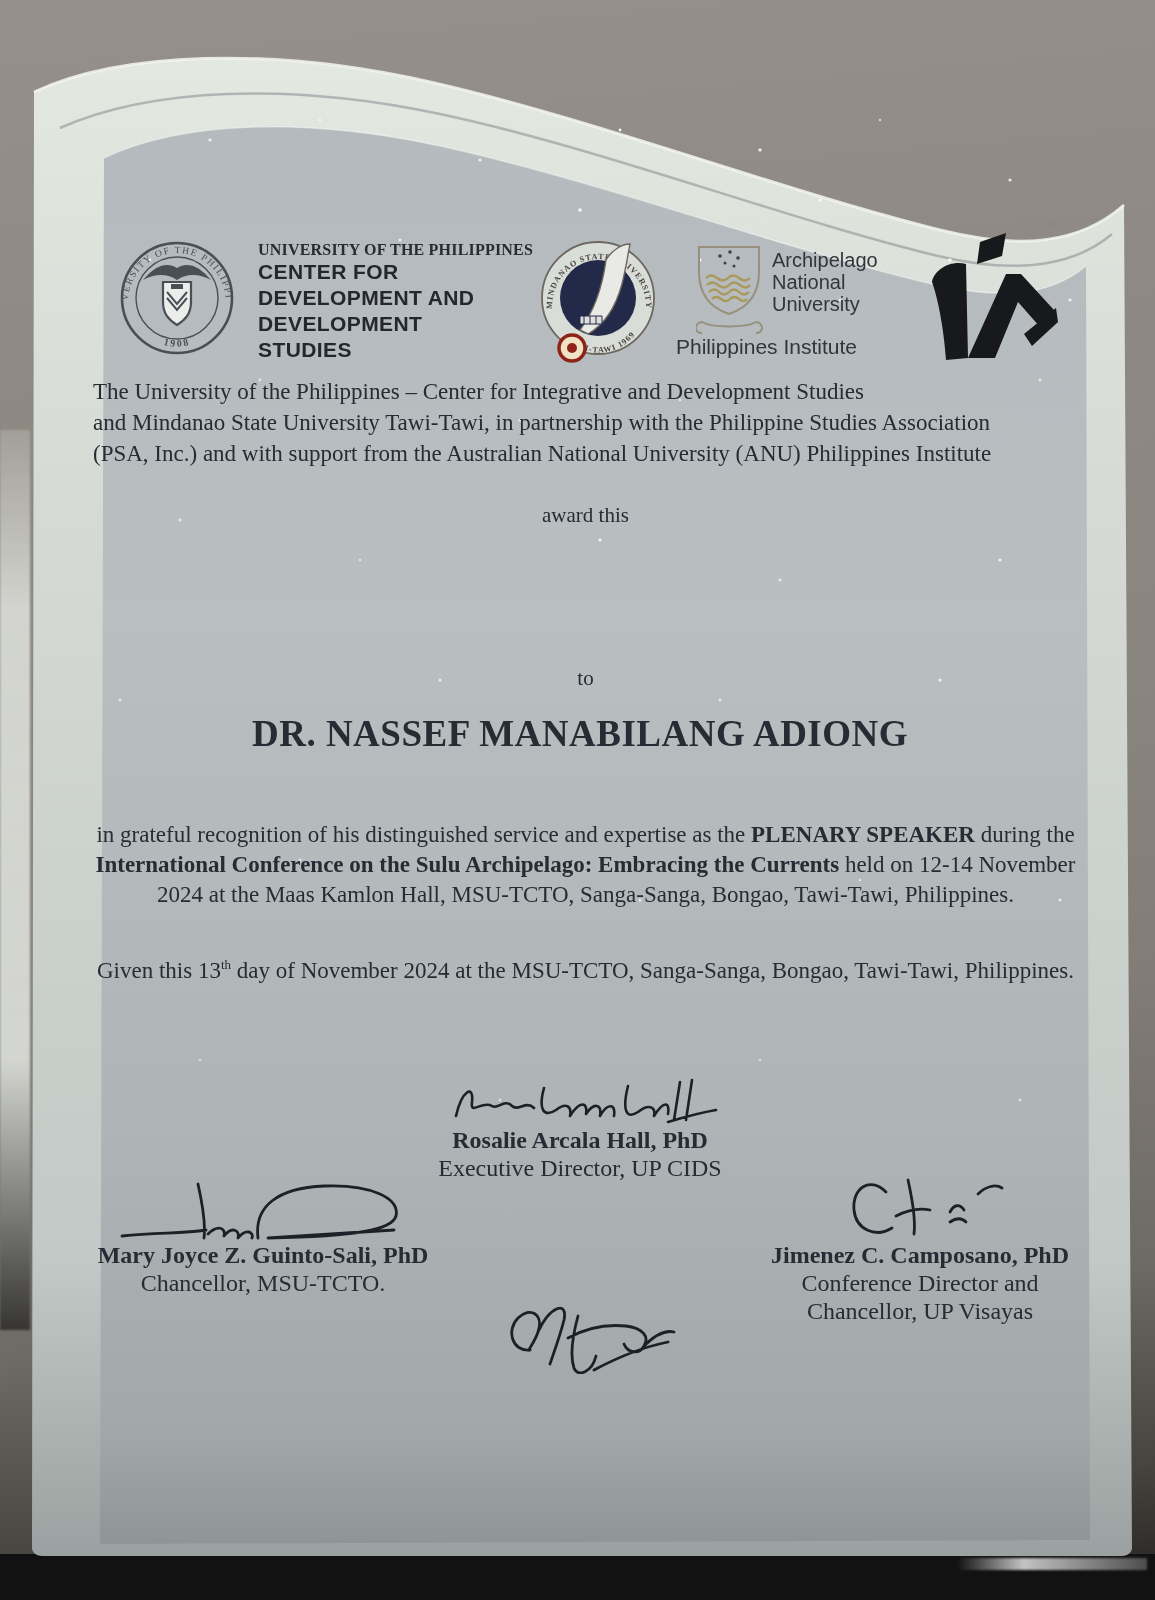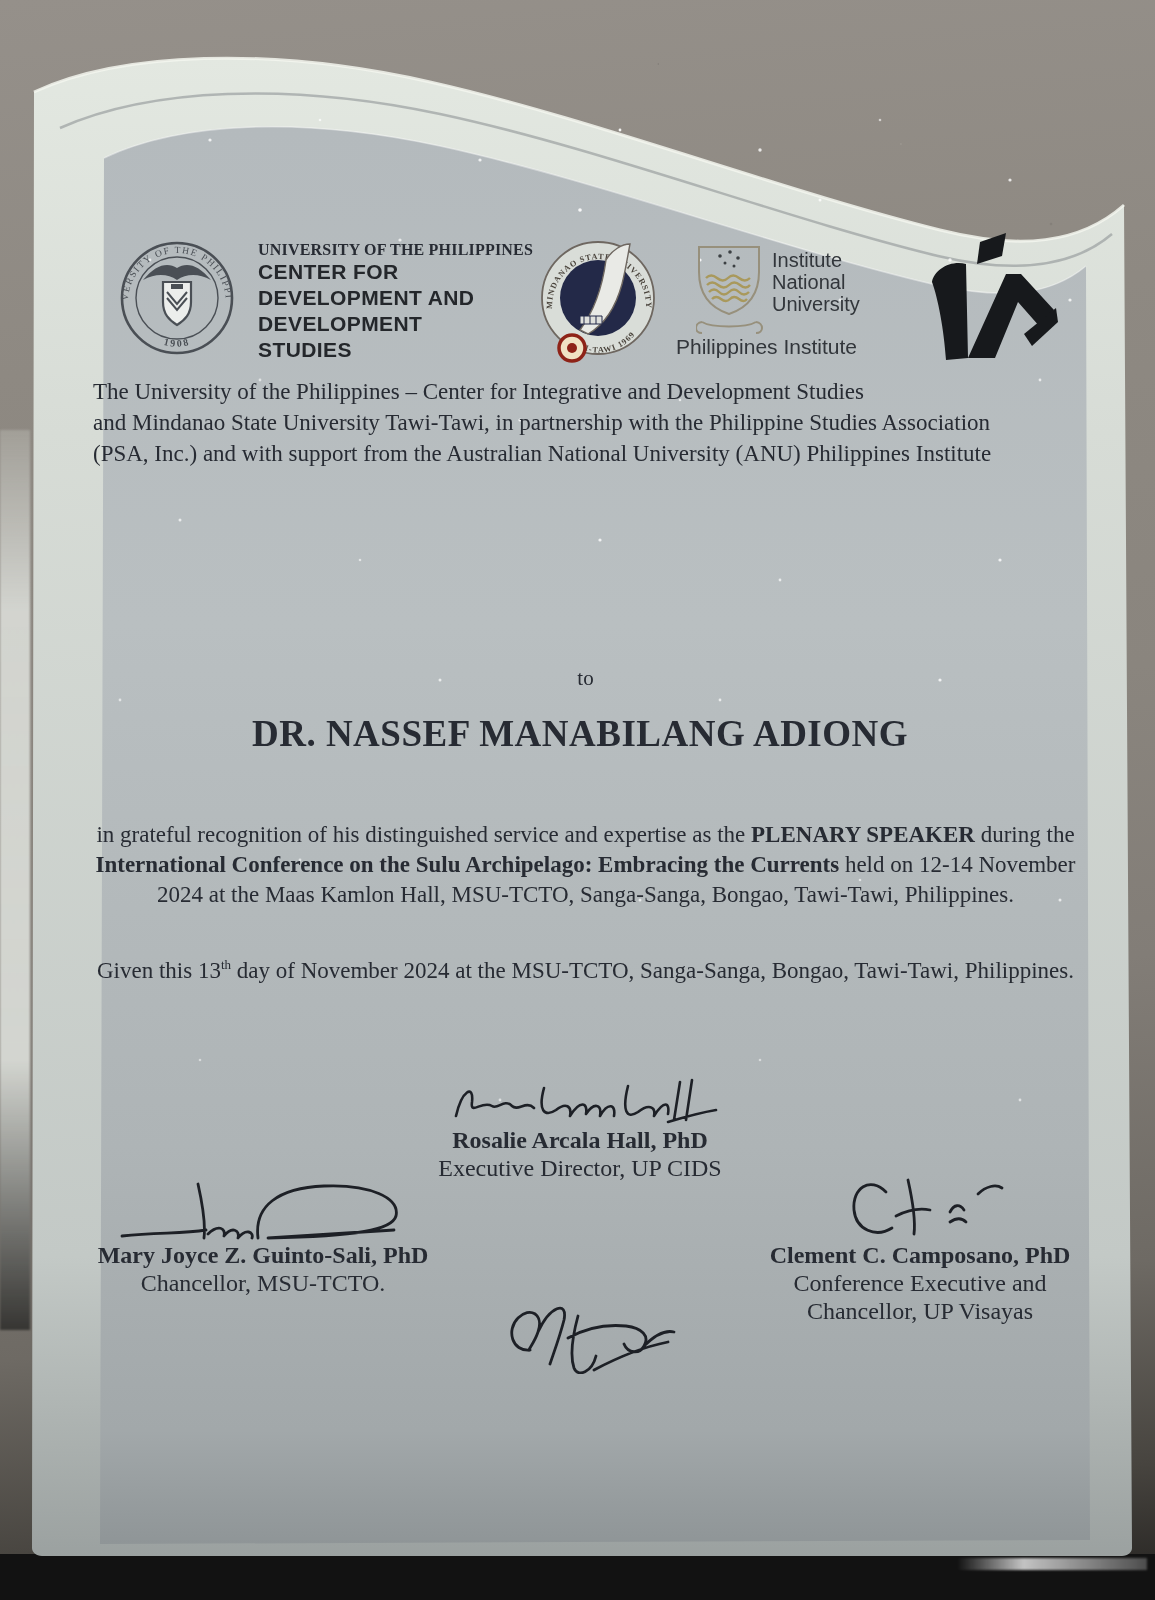--- a/index.html
+++ b/index.html
@@ -189,41 +189,42 @@
         <path d="M 13,48 q 5,-5 10,0 t 10,0 t 10,0 t 10,0"></path>
         <path d="M 16,55 q 4,-4 9,0 t 9,0 t 9,0 t 8,0"></path>
       </g>
       <g fill="none" stroke="#97907c" stroke-width="2">
         <path d="M 6,78 C 16,84 50,84 60,78"></path>
         <path d="M 6,78 C -2,79 -2,89 6,89 M 60,78 C 68,79 68,89 60,89"></path>
       </g>
     </svg>
 
     <div class="abs" style="left:772px;top:249px;">
-      <div class="sans anu-line">Institute</div>
+      <div class="sans anu-line">Archipelago</div>
       <div class="sans anu-line">National</div>
       <div class="sans anu-line">University</div>
     </div>
     <div class="abs sans anu-sub" style="left:676px;top:335px;">Philippines Institute</div>
 
     <svg class="abs" style="left:928px;top:230px;" width="130" height="140" viewBox="0 0 130 140">
       <g fill="#17191c">
         <path d="M 52,12 L 78,3 L 74,26 L 49,34 Z"></path>
         <path d="M 4,52 C 6,40 22,30 38,34 L 40,128 L 18,130 C 16,100 10,68 4,52 Z"></path>
         <path d="M 40,128 L 78,44 L 93,44 L 126,80 L 112,97 L 90,72 L 67,128 Z"></path>
         <path d="M 96,104 L 128,78 L 130,92 L 104,116 Z"></path>
       </g>
     </svg>
 
     <p class="abs intro" style="margin:0;">
       <span>The University of the Philippines – Center for Integrative and Development Studies</span><br>
       <span>and Mindanao State University Tawi-Tawi, in partnership with the Philippine Studies Association</span><br>
       <span>(PSA, Inc.) and with support from the Australian National University (ANU) Philippines Institute</span>
     </p>
 
+    <div class="abs ctr award-this">award this</div>
     <div class="abs ctr to-word">to</div>
     <div class="abs ctr recipient">DR. NASSEF MANABILANG ADIONG</div>
 
     <p class="abs ctr recognition" style="margin:0;"><span>in grateful recognition of his distinguished service and expertise as the </span><b>PLENARY SPEAKER</b><span> during the </span><b>International Conference on the Sulu Archipelago: Embracing the Currents</b><span> held on 12-14 November 2024 at the Maas Kamlon Hall, MSU-TCTO, Sanga-Sanga, Bongao, Tawi-Tawi, Philippines.</span></p>
 
     <p class="abs ctr given" style="margin:0;"><span>Given this 13</span><sup>th</sup><span> day of November 2024 at the MSU-TCTO, Sanga-Sanga, Bongao, Tawi-Tawi, Philippines.</span></p>
 
     <svg class="abs" style="left:450px;top:1072px;" width="270" height="62" viewBox="0 0 270 62">
       <path class="sig-stroke" stroke-width="2.6" d="M 6,44 C 12,18 24,12 22,30 C 20,44 32,28 42,34 C 48,38 54,26 62,34 C 68,40 76,28 84,36
         M 94,16 C 88,38 94,46 106,38 C 116,30 122,34 120,44 C 130,28 138,30 136,42 C 144,30 152,32 150,44 C 158,30 166,32 164,44
@@ -246,22 +247,22 @@
       <div class="sig-title">Chancellor, MSU-TCTO.</div>
     </div>
 
     <svg class="abs" style="left:846px;top:1172px;" width="160" height="72" viewBox="0 0 160 72">
       <path class="sig-stroke" stroke-width="2.8" d="M 40,20 C 24,4 6,16 8,38 C 10,58 30,66 46,56
         M 62,8 C 66,26 70,46 68,62 M 50,44 C 62,38 74,36 84,38
         M 104,40 C 108,32 114,32 118,38 M 104,50 C 110,46 116,46 120,50
         M 132,22 C 140,14 150,12 156,16"></path>
     </svg>
     <div class="abs ctr" style="left:700px;top:1241px;width:440px;">
-      <div class="sig-name">Clement C. Camposano, PhD</div>
-      <div class="sig-title">Conference Executive and</div>
+      <div class="sig-name">Jimenez C. Camposano, PhD</div>
+      <div class="sig-title">Conference Director and</div>
       <div class="sig-title">Chancellor, UP Visayas</div>
     </div>
 
     <svg class="abs" style="left:498px;top:1298px;" width="180" height="76" viewBox="0 0 180 76">
       <path class="sig-stroke" stroke-width="2.8" d="M 32,52 C 14,54 8,32 20,20 C 32,8 46,16 40,34 C 36,46 28,54 32,52
         M 40,34 C 52,8 70,2 66,22 C 62,38 56,54 52,66
         M 80,18 C 74,40 72,58 76,70 C 80,80 94,74 98,58 M 70,40 C 88,30 108,26 128,28 C 144,30 152,38 146,48 C 142,56 130,56 126,46
         M 146,48 C 158,36 168,32 176,34 M 96,72 C 126,56 150,48 170,44"></path>
     </svg>
 

